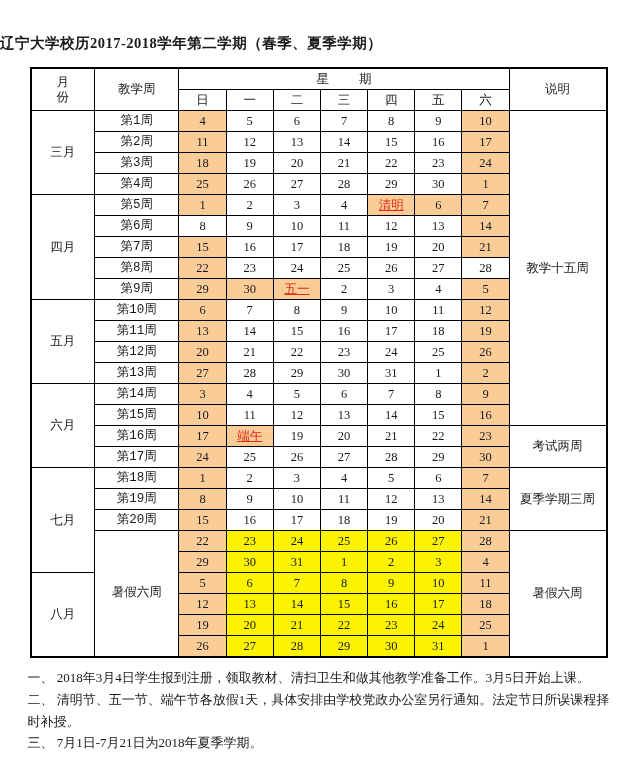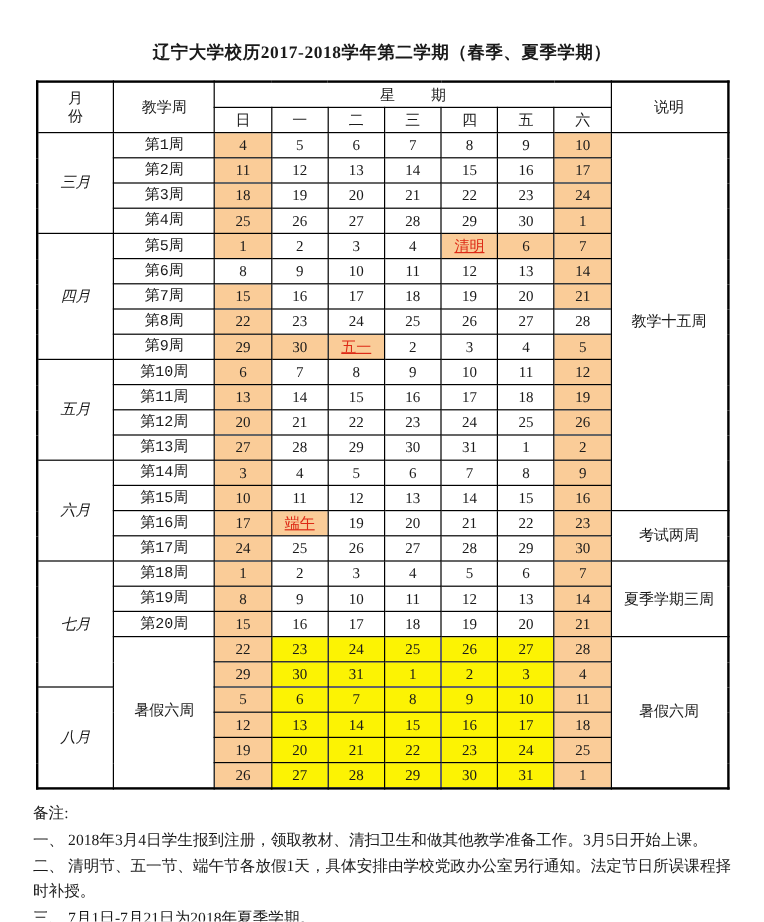--- a/index.html
+++ b/index.html
@@ -12,21 +12,21 @@
   body{
     width:637px;height:768px;
     background:#fff;
     font-family:"Liberation Serif","DejaVu Serif",serif;
     color:#1a1a1a;
     -webkit-font-smoothing:antialiased;
   }
   .page{width:637px;height:768px;overflow:hidden;}
   .title{
     margin:34px 0 14px 0;
-    text-align:center;
+    text-align:left;
     font-size:14.5px;
     font-weight:bold;
     letter-spacing:0.5px;
   }
   table.cal{
     border-collapse:collapse;
     table-layout:fixed;
     width:578px;
     margin:0 auto;
     border:2px solid var(--line);
@@ -41,21 +41,21 @@
     height:20px;
     line-height:1.15;
     overflow:hidden;
     white-space:nowrap;
   }
   col.c-month{width:64px;}
   col.c-week{width:84px;}
   col.c-day{width:47px;}
   col.c-note{width:97px;}
   .week-title{letter-spacing:2.4em;text-indent:2.4em;}
-  .month-cell{font-size:12.5px;font-style:italic;}
+  .month-cell{font-size:12.5px;}
   .week-cell{font-size:12px;font-family:Liberation Mono, monospace;}
   .note-cell{font-size:12.5px;margin-left:12px;}
   td.s-w{background:#fff;}
   td.s-o{background:var(--orange);}
   td.s-y{background:var(--yellow);}
   td.s-h{background:var(--orange);color:var(--red);text-decoration:underline;}
   .notes{
     width:582px;
     margin:9px auto 0 auto;
     font-size:13px;
@@ -366,19 +366,18 @@
           <td class="day-cell s-y">28</td>
           <td class="day-cell s-y">29</td>
           <td class="day-cell s-y">30</td>
           <td class="day-cell s-y">31</td>
           <td class="day-cell s-o">1</td>
         </tr>
       </tbody>
   </table>
 
   <div class="notes">
-    <p>备注:</p>
     <p>一、 2018年3月4日学生报到注册，领取教材、清扫卫生和做其他教学准备工作。3月5日开始上课。</p>
     <p>二、 清明节、五一节、端午节各放假1天，具体安排由学校党政办公室另行通知。法定节日所误课程择时补授。</p>
     <p>三、 7月1日-7月21日为2018年夏季学期。</p>
   </div>
 
 </div>
 
 </body></html>

